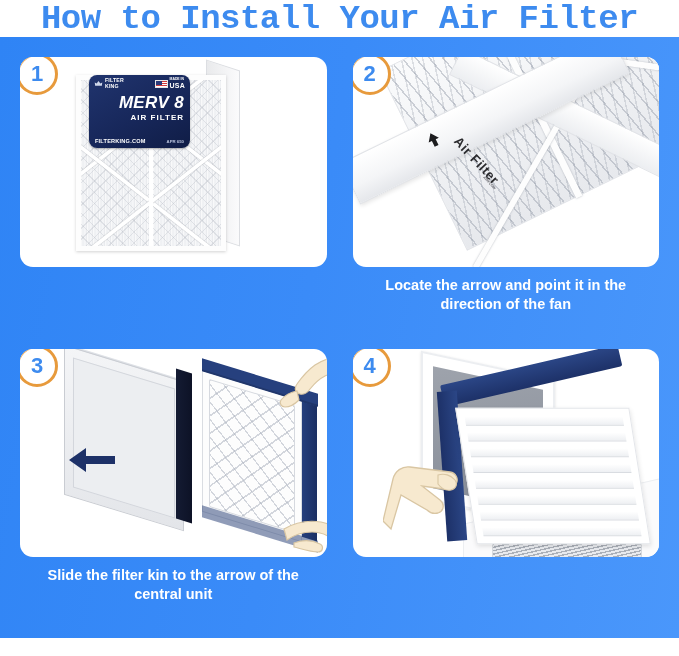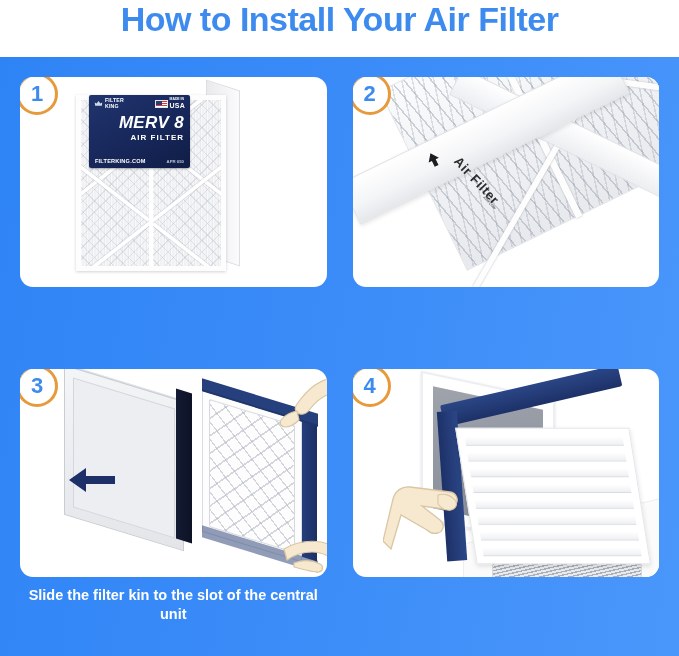--- a/index.html
+++ b/index.html
@@ -5,23 +5,23 @@
   * { margin:0; padding:0; box-sizing:border-box; }
   html,body { width:679px; height:656px; }
   body {
     font-family:"Liberation Sans", sans-serif;
     background:#ffffff;
     overflow:hidden;
   }
 
   
   #titlebar {
-    height:57px;
+    height:37px;
     background:#ffffff;
-    display:flex; justify-content:center;
+    display:flex; justify-content:center;font-family:Liberation Mono, monospace;
   }
   #title {
     font-size:34px;
     font-weight:bold;
     color:#3d8bef;
     letter-spacing:-0.5px;
     white-space:nowrap;
   }
 
   
@@ -114,21 +114,21 @@
   .xwire i.a2 { top:22%; transform:rotate(-38deg); }
   .xwire i.a3 { top:72%; transform:rotate(38deg); }
   .xwire i.a4 { top:72%; transform:rotate(-38deg); }
   .vwire {
     position:absolute; top:0; bottom:0; width:4px; background:#ffffff;
     left:50%; margin-left:-2px;
   }
   .label {
     position:absolute; left:13px; top:8px; width:101px; height:73px;
     background:linear-gradient(150deg,#20346e 0%,#17275a 55%,#101d46 100%);
-    border-radius:2px;
+    border-radius:8px;
     box-shadow:0 1px 2px rgba(0,0,0,.3);
     z-index:4; color:#fff; overflow:hidden;
   }
   .lbl-top { display:flex; align-items:center; justify-content:space-between; padding:3px 5px 0 5px; }
   .lbl-brand { display:flex; align-items:center; gap:2px; }
   .fk-mark { width:9px; height:9px; color:#cfd7ea; }
   .fk-text { font-size:5.2px; font-weight:bold; line-height:1.05; letter-spacing:.2px; }
   .usa-box { display:flex; align-items:center; gap:2px; }
   .flag {
     width:13px; height:8px; position:relative; overflow:hidden;
@@ -373,20 +373,21 @@
             <div class="c-frame2"></div>
             <div class="c-frame"></div>
             <svg class="af-arrow" viewBox="0 0 24 24">
               <path fill="currentColor" d="M12 2 4 13h5v9h6v-9h5z"></path>
             </svg>
             <div class="af-text">Air Filter</div>
             <div class="af-sub">AIRFLOW</div>
           </div>
         </div>
       </div>
+      <div class="caption">Locate the arrow and point it in the direction of the fan</div>
     </div>
 
     <div class="step row2">
       <div class="card">
         <div class="badge">3</div>
         <div class="scene p3">
           <div class="slot-lip"></div>
           <div class="slot-outer">
             <div class="slot-inner"></div>
           </div>
@@ -408,21 +409,21 @@
           <svg class="hand-top" viewBox="0 0 90 64">
             <path fill="#f7e9cf" stroke="#d9c6a3" stroke-width="1.2" d="M90 4c-14-3-30 0-42 8-7 5-13 12-18 19-3 4-2 9 3 10 4 1 8-2 10-5 4-5 9-10 15-13 9-4 21-5 32-4z"></path>
             <path fill="#f7e9cf" stroke="#d9c6a3" stroke-width="1.2" d="M30 38c-6 1-12 4-16 9-2 3 0 7 4 7 5 0 10-3 14-7z"></path>
           </svg>
           <svg class="hand-bot" viewBox="0 0 78 52">
             <path fill="#f7e9cf" stroke="#d9c6a3" stroke-width="1.2" d="M2 12c10-6 24-9 37-7 10 2 20 8 27 16 3 4 1 9-4 9-4 0-7-3-10-6-6-6-14-9-22-9-9 0-18 3-25 8z"></path>
             <path fill="#f7e9cf" stroke="#d9c6a3" stroke-width="1.2" d="M12 26c8-3 18-3 26 1 4 2 3 8-2 8-7 0-16-3-24-5z"></path>
           </svg>
         </div>
       </div>
-      <div class="caption">Slide the filter kin to the slot of the central unit</div>
+      <div class="caption">Slide the filter kin to the arrow of the central unit</div>
     </div>
 
     <div class="step row2">
       <div class="card">
         <div class="badge">4</div>
         <div class="scene p4">
           <div class="vent-back">
             <div class="vent-hole"></div>
           </div>
 

